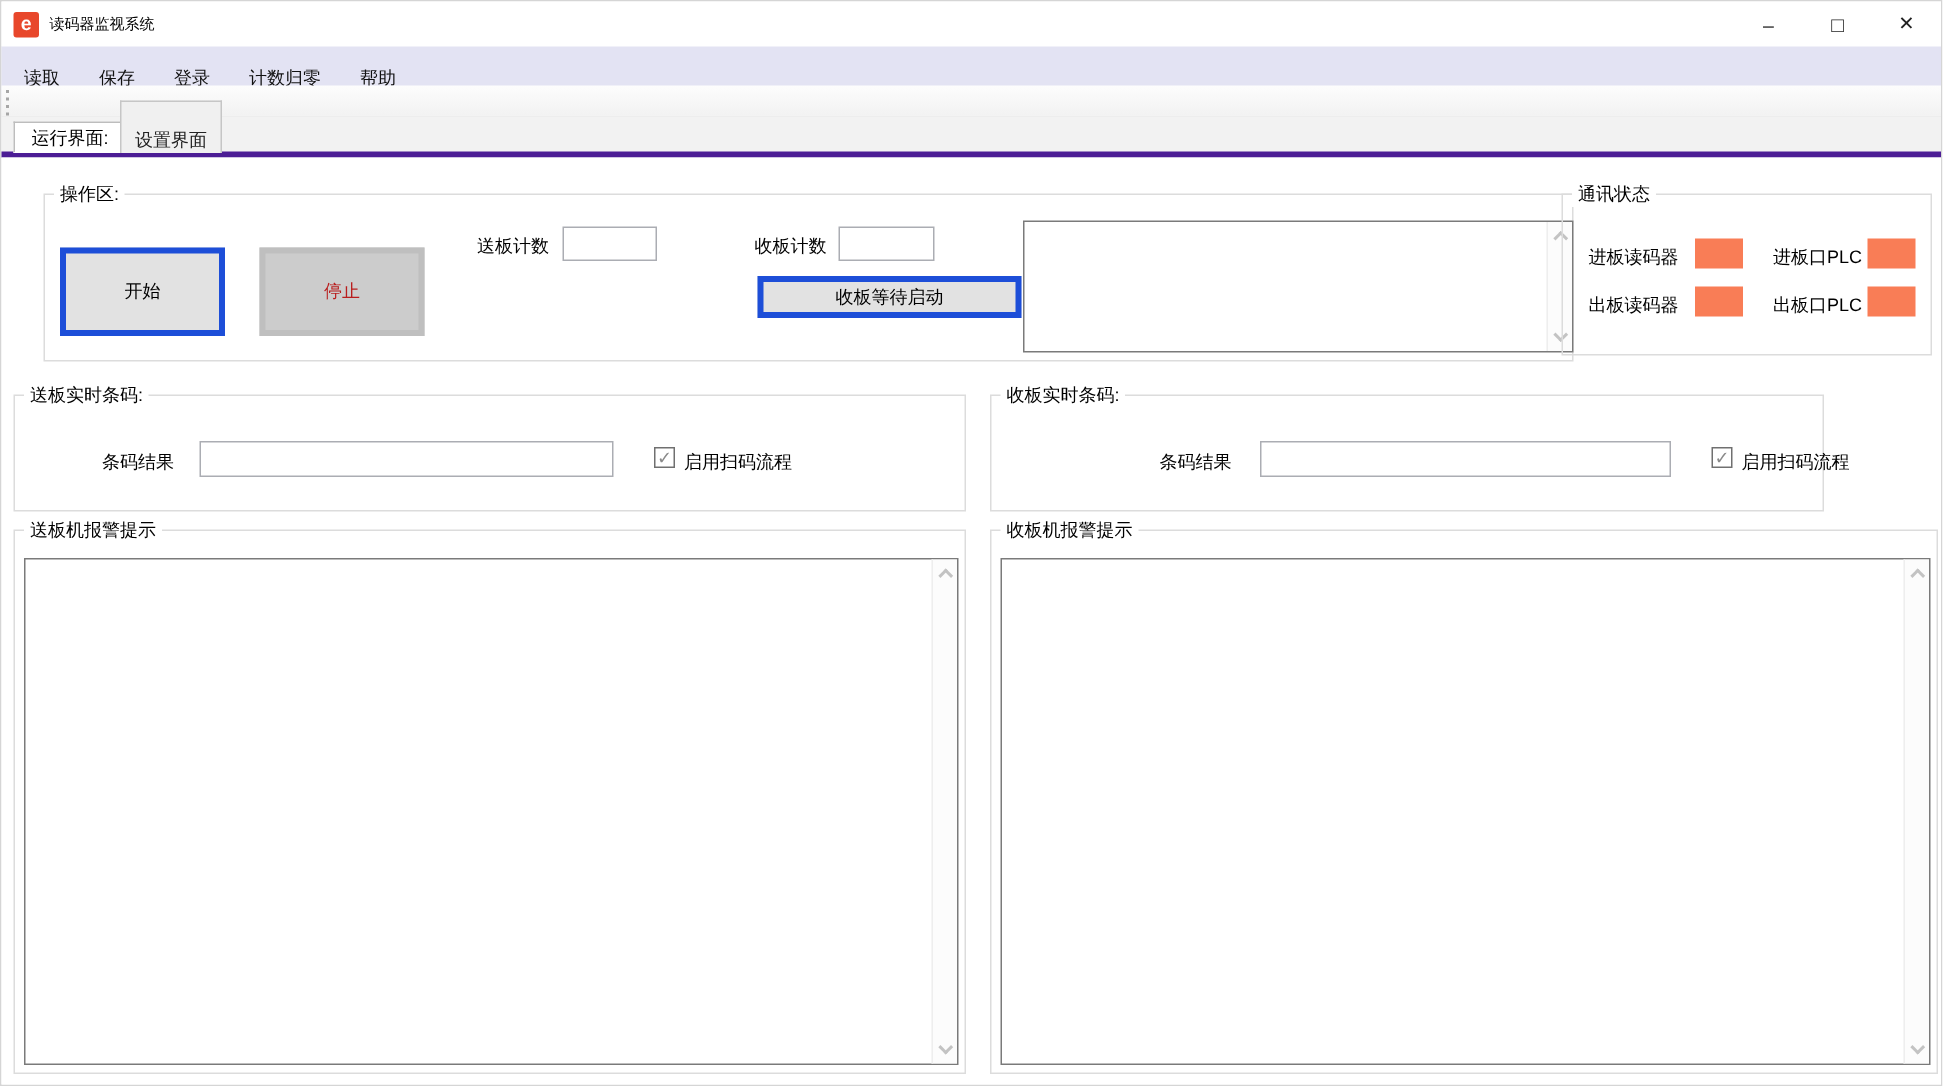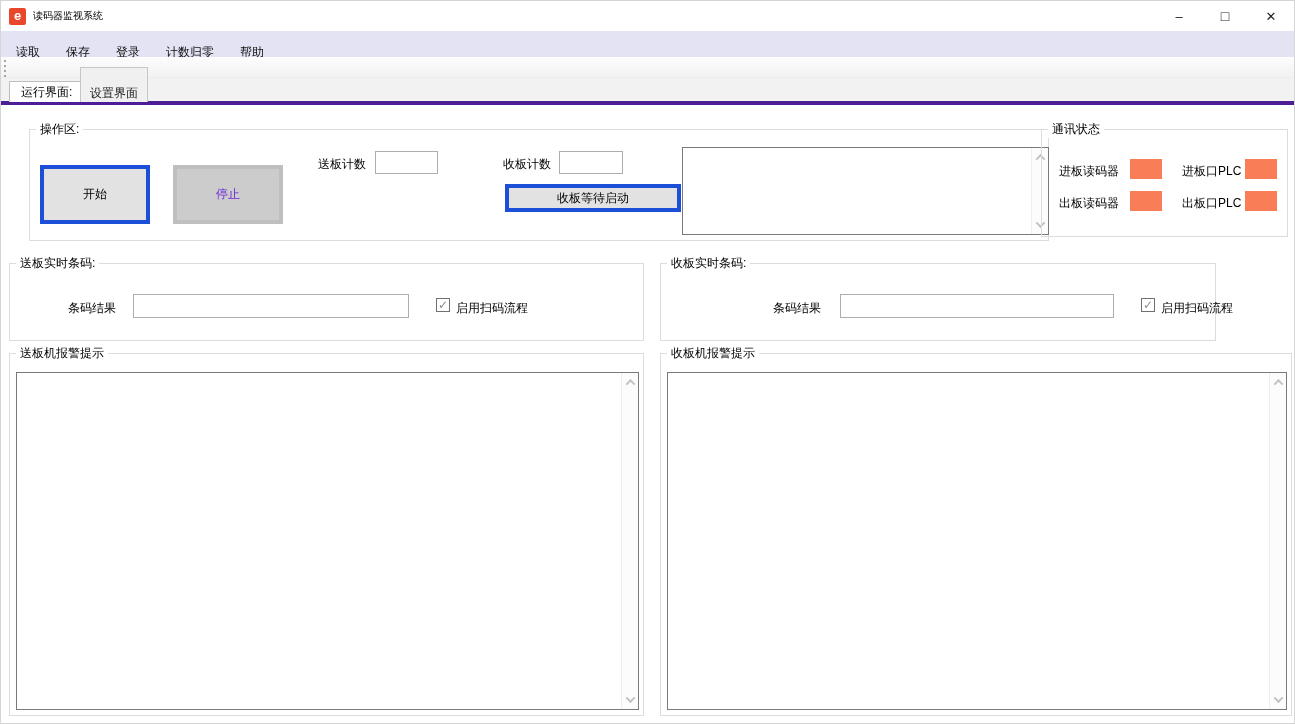--- a/index.html
+++ b/index.html
@@ -38,21 +38,21 @@
                   border:1px solid #c6c6c6; border-bottom:none; color:#222; }
 
   
   .content { position:absolute; left:0; top:104px; right:0; bottom:0; background:#fff; }
 
   .groupbox { position:absolute; border:1px solid #dcdcdc; }
   .gb-title { position:absolute; top:-9px; left:6px; background:#fff; padding:0 4px; font-size:12px; white-space:nowrap; }
 
   .btn { position:absolute; background:#e2e2e2; border:4px solid #1d4ed8; font-size:12px;
          display:flex; align-items:center; justify-content:center; color:#000; }
-  .btn.disabled { background:#cccccc; border-color:#bfbfbf; color:#6d28d9; }
+  .btn.disabled { background:#cccccc; border-color:#bfbfbf; color:#b91c1c; }
 
   .lbl { position:absolute; font-size:12px; white-space:nowrap; }
 
   .tb { position:absolute; background:#fff; border:1px solid #abadb3; font-size:12px; padding:0 3px; outline:none; }
 
   .multiline { position:absolute; background:#fff; border:1px solid #7a7a7a; }
   .ml-text { position:absolute; left:2px; top:2px; right:19px; bottom:2px; overflow:hidden;
              font-size:12px; white-space:pre-wrap; }
   .vscroll { position:absolute; top:0; right:0; bottom:0; width:17px; background:#fcfcfc; border-left:1px solid #eeeeee; }
   .vs-arrow { position:absolute; left:0; width:17px; height:17px; display:flex; align-items:center; justify-content:center; }

